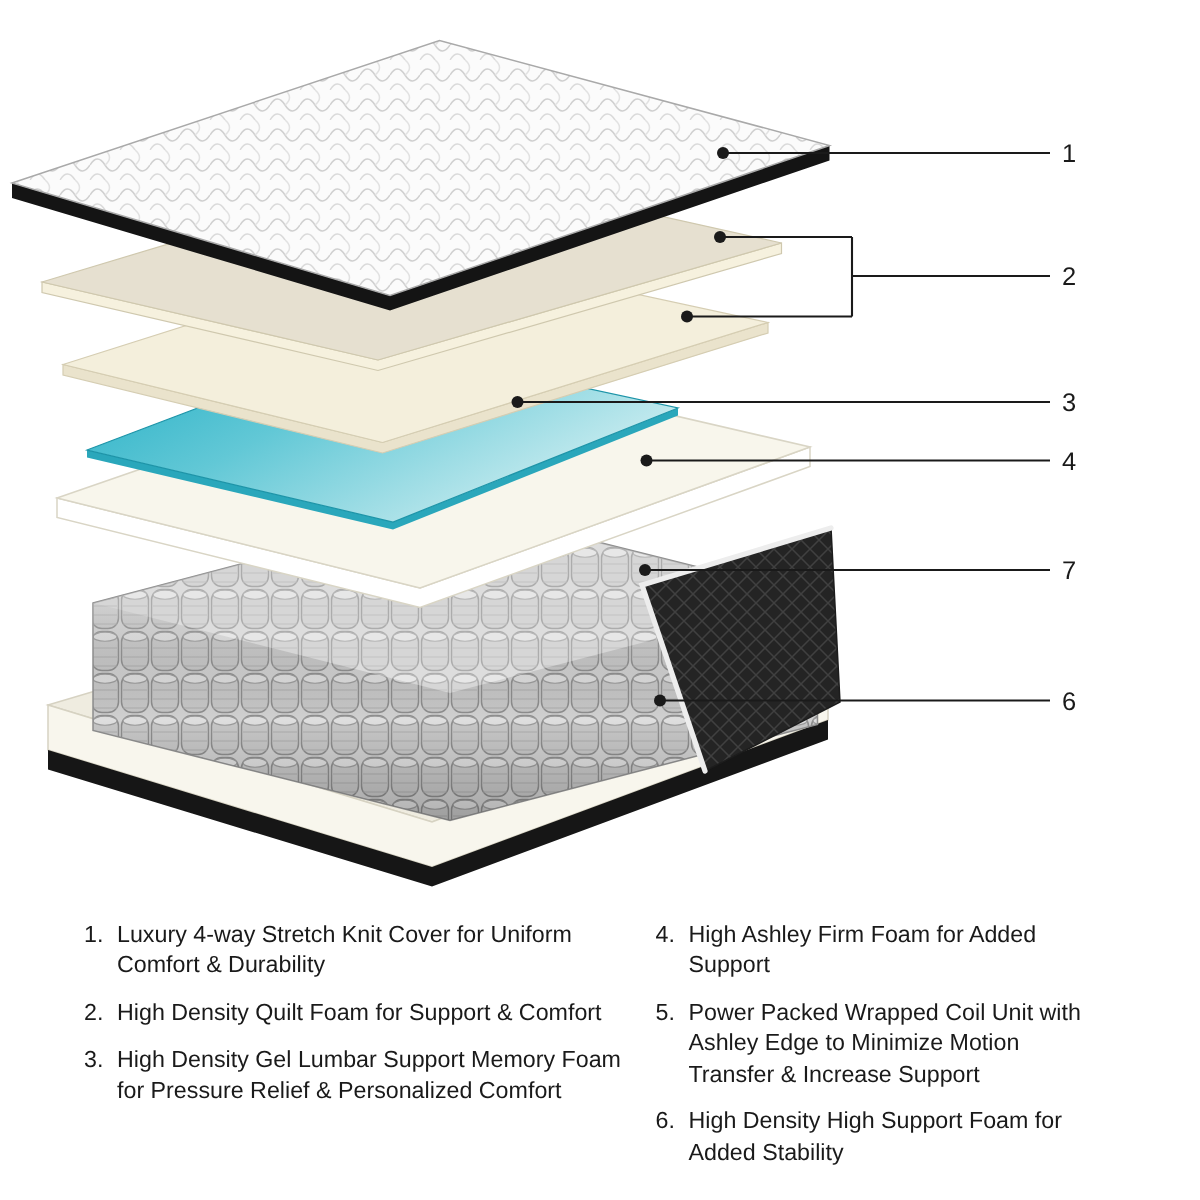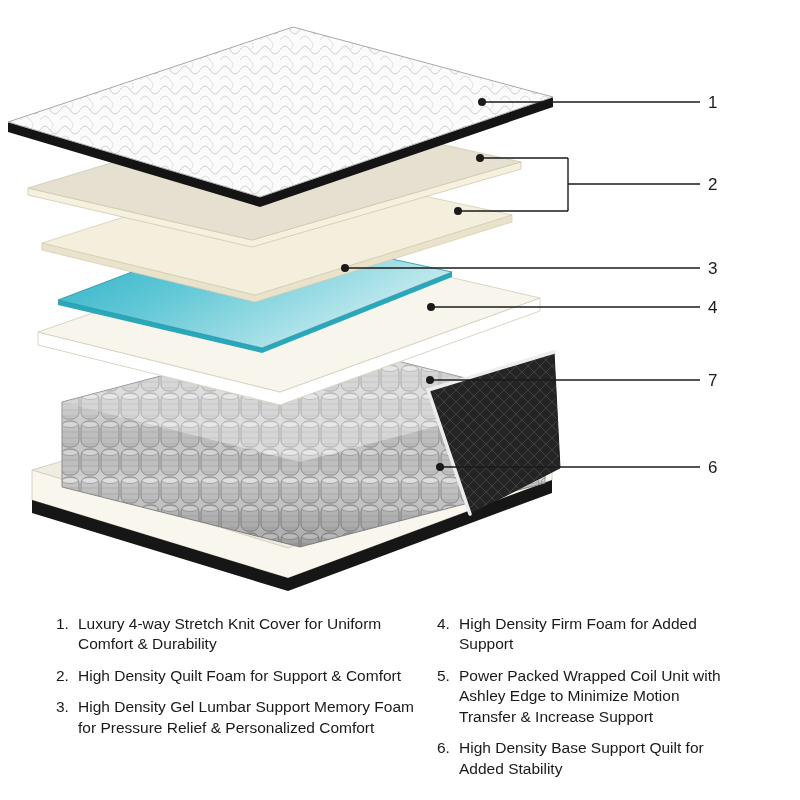--- a/index.html
+++ b/index.html
@@ -140,29 +140,29 @@
       <div class="legend-item">
         <span class="legend-num">3.</span>
         <span class="legend-text"><span>High Density Gel Lumbar Support Memory Foam for Pressure Relief &amp; Personalized Comfort</span><strong></strong><span></span></span>
       </div>
 
     </div>
     <div class="legend-col legend-col-right">
 
       <div class="legend-item">
         <span class="legend-num">4.</span>
-        <span class="legend-text"><span>High Density </span><strong>Firm</strong><span> Foam for Added Support</span></span>
+        <span class="legend-text"><span>High Ashley </span><strong>Firm</strong><span> Foam for Added Support</span></span>
       </div>
 
       <div class="legend-item">
         <span class="legend-num">5.</span>
         <span class="legend-text"><span>Power Packed Wrapped Coil Unit with Ashley Edge to Minimize Motion Transfer &amp; Increase Support</span><strong></strong><span></span></span>
       </div>
 
       <div class="legend-item">
         <span class="legend-num">6.</span>
-        <span class="legend-text"><span>High Density Base Support Quilt for Added Stability</span><strong></strong><span></span></span>
+        <span class="legend-text"><span>High Density High Support Foam for Added Stability</span><strong></strong><span></span></span>
       </div>
 
     </div>
   </div>
 
 </div>
 
 </body></html>

